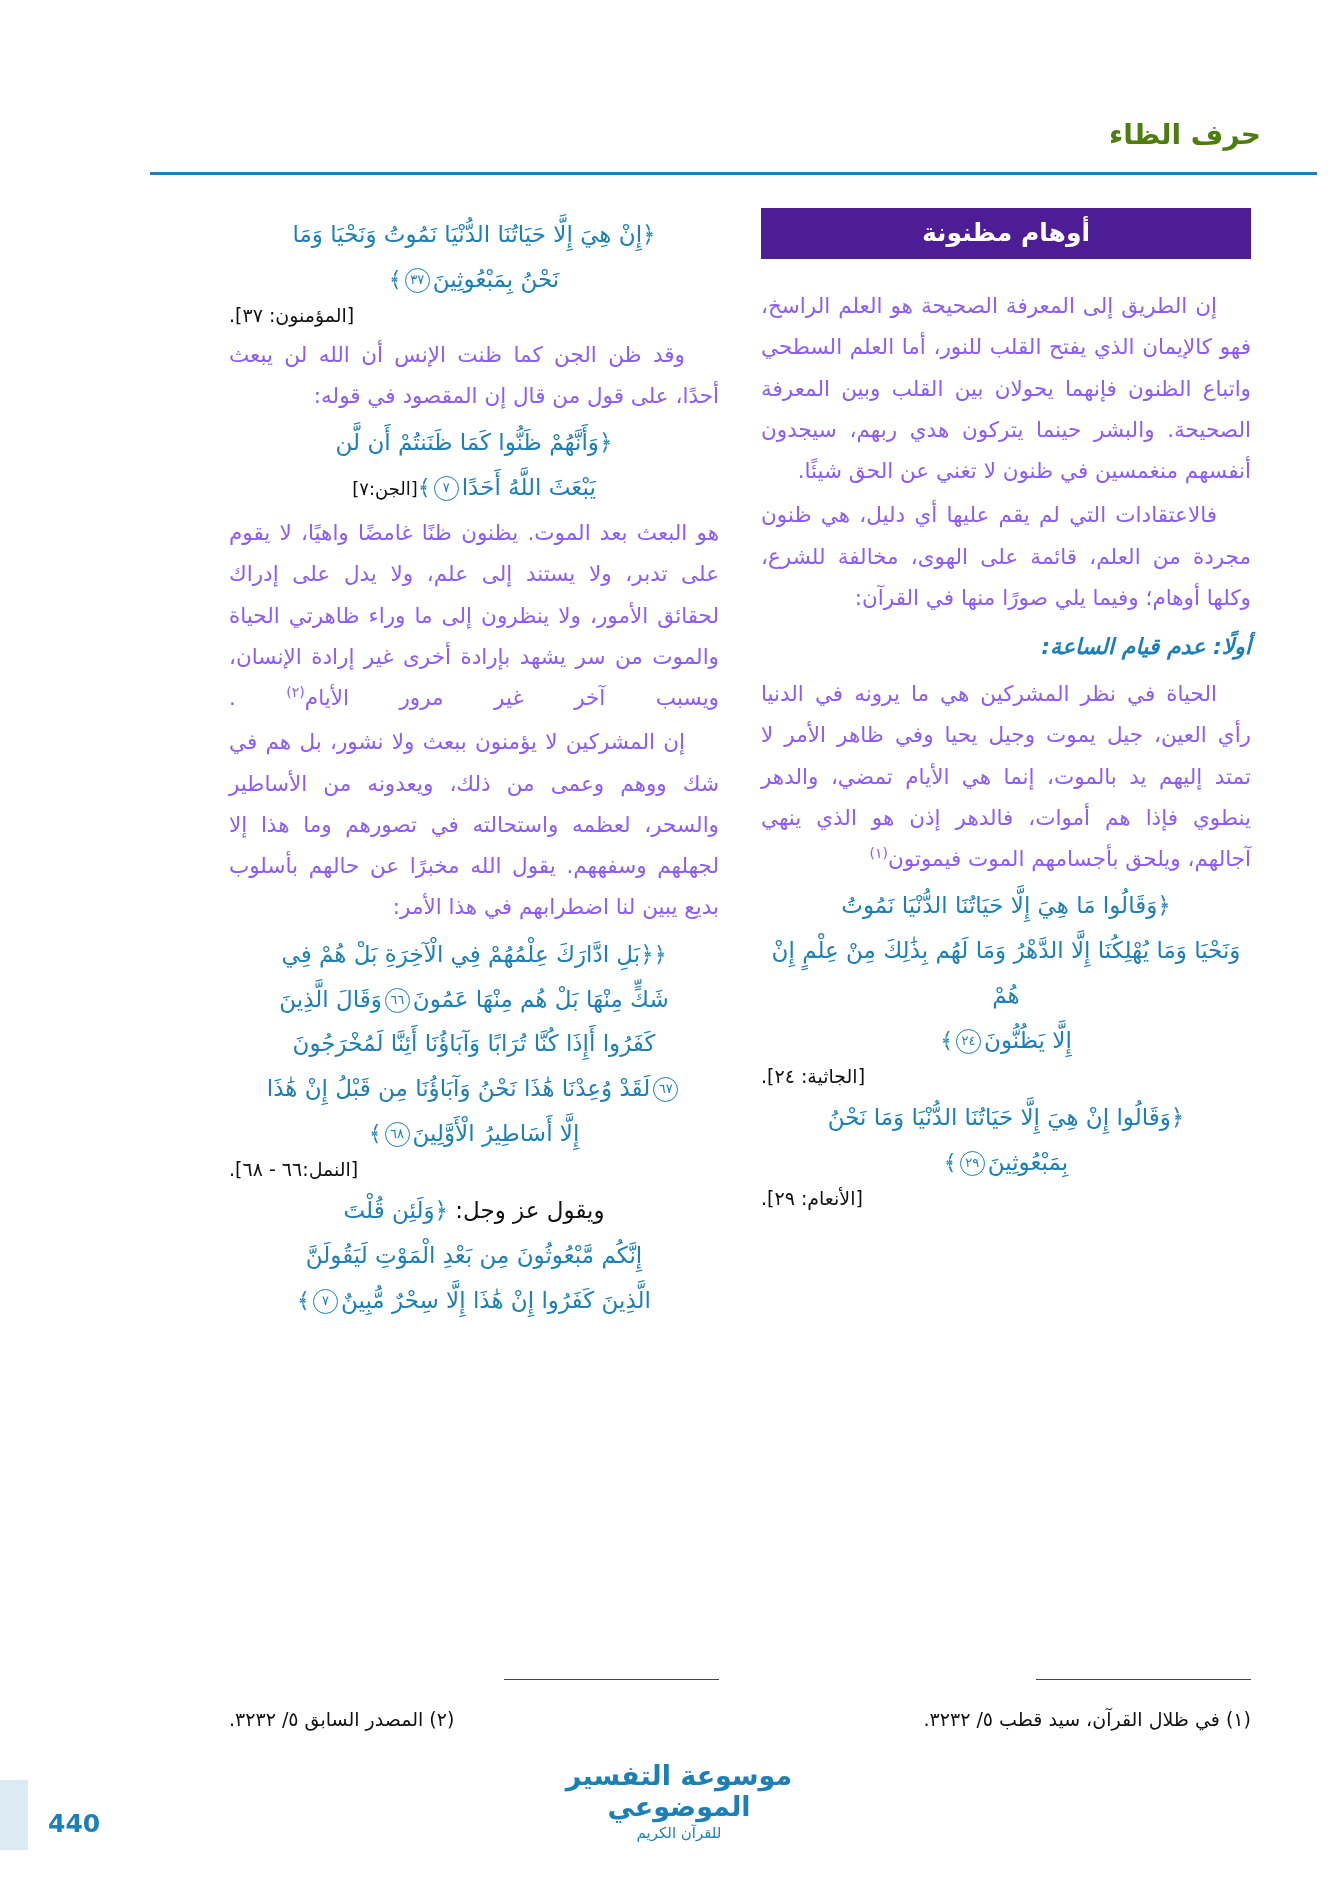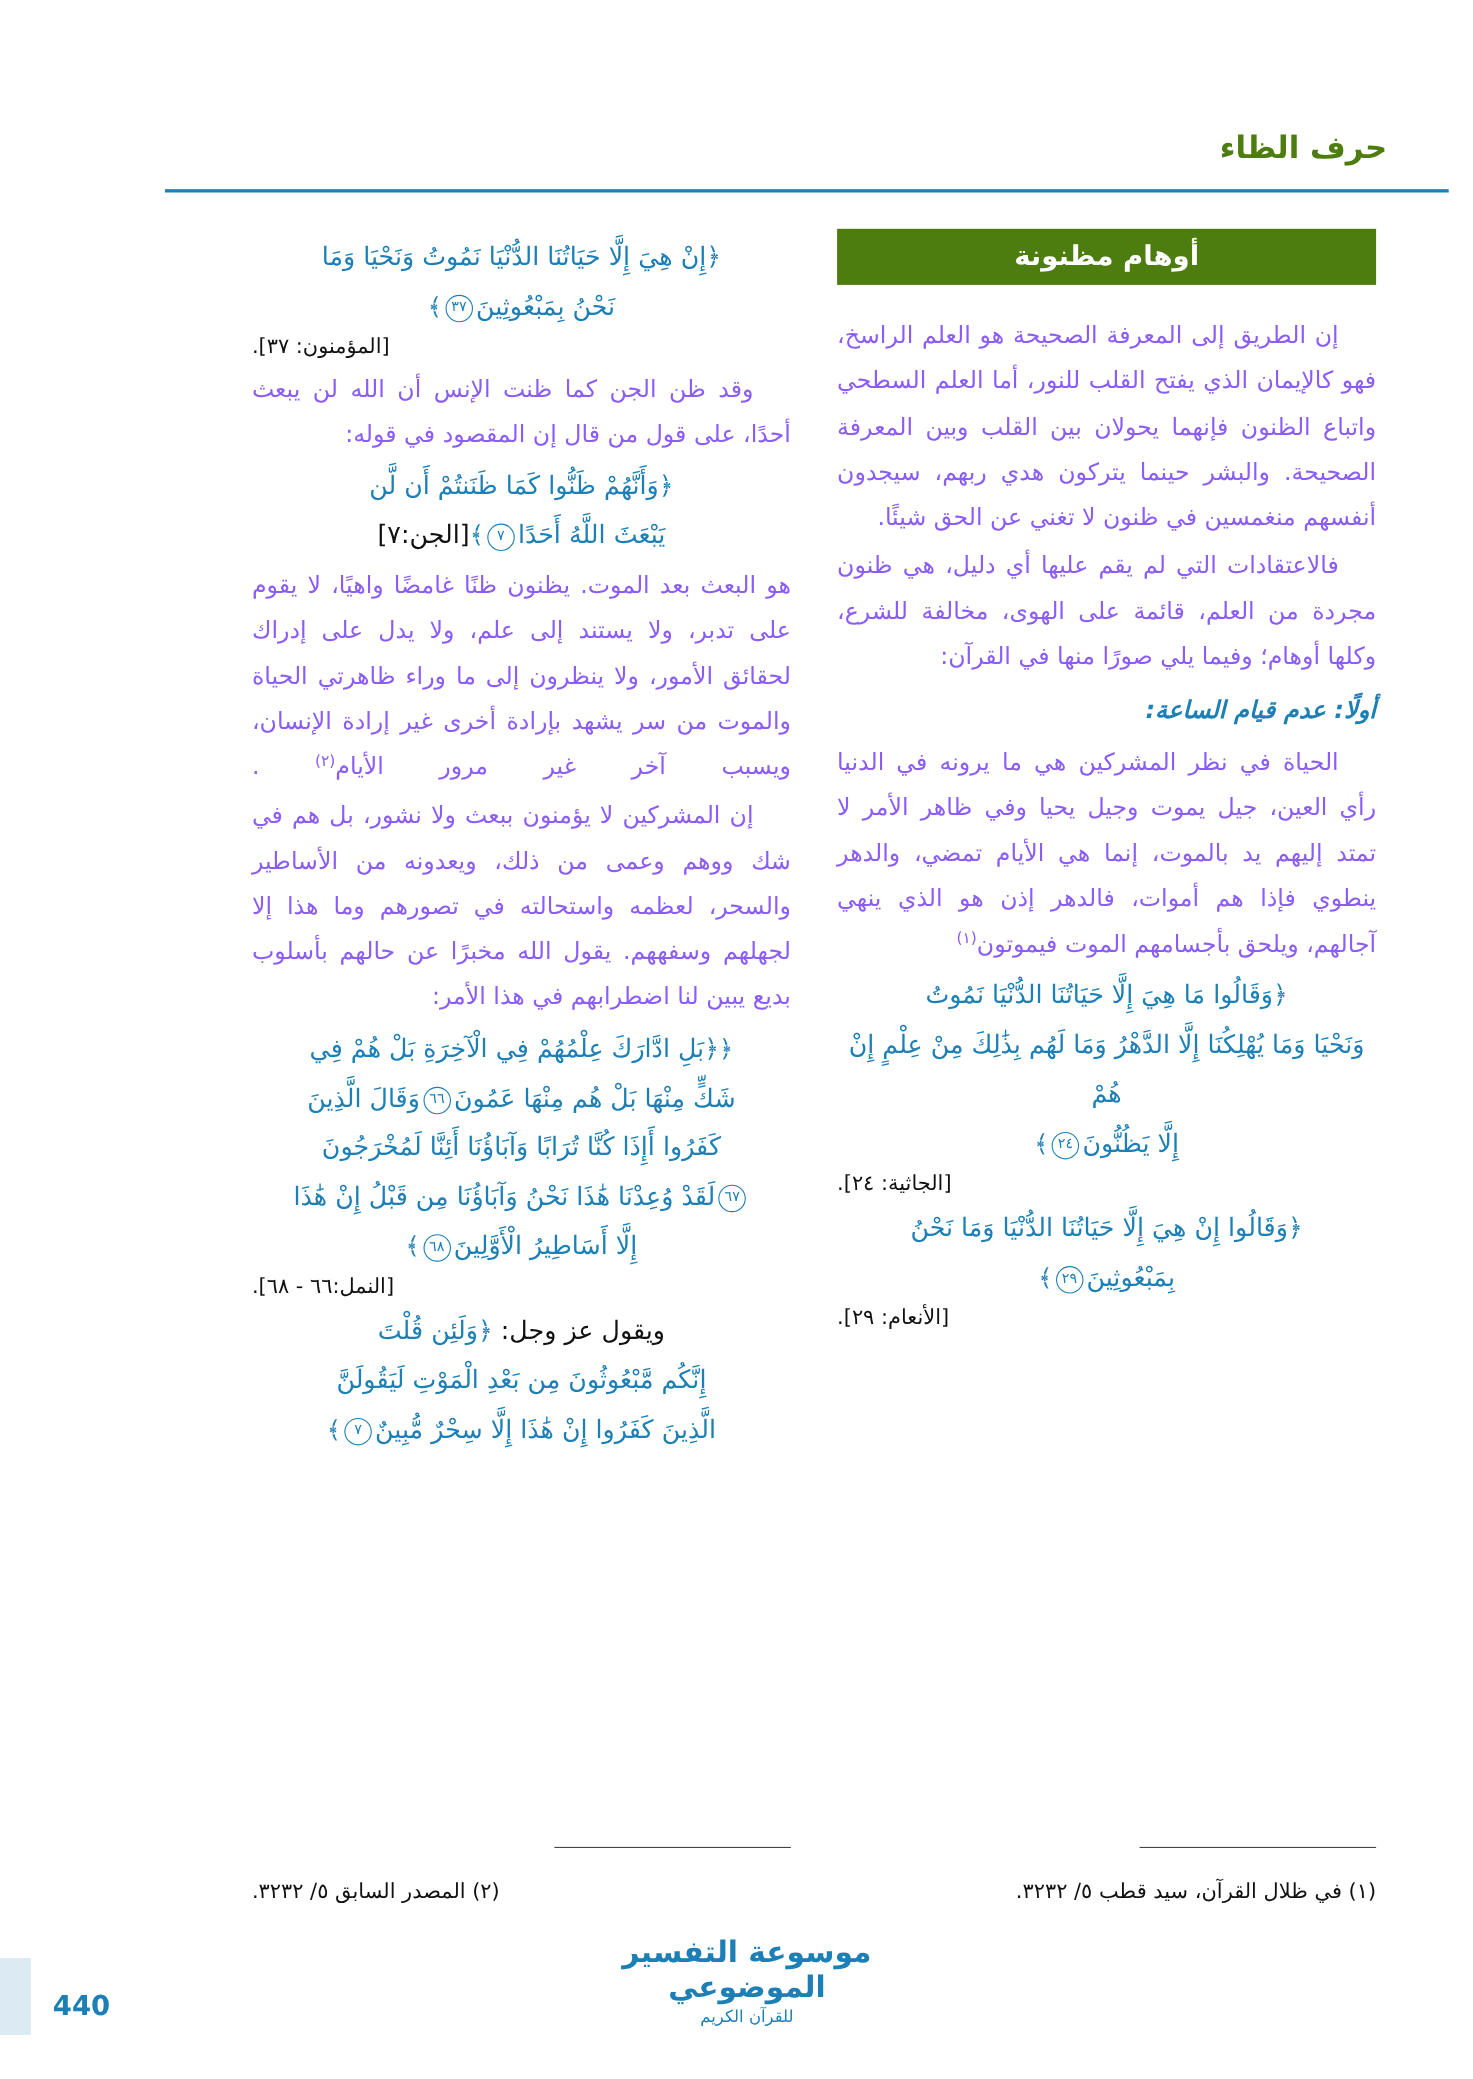--- a/index.html
+++ b/index.html
@@ -52,21 +52,21 @@
     position: absolute;
     top: 208px;
     width: 490px;
     direction: rtl;
     text-align: justify;
   }
   .col-right { right: 88px; }
   .col-left  { right: 620px; }
 
   .section-head {
-    background: #4d7c0f;
+    background: #4c1d95;
     color: #ffffff;
     font-size: 25px;
     font-weight: bold;
     text-align: center;
     padding: 10px 0 12px;
     margin: 0 0 26px 0;
     letter-spacing: 0px;
   }
 
   p {
@@ -224,21 +224,21 @@
     <div class="quran">
       <span>﴿إِنْ هِيَ إِلَّا حَيَاتُنَا الدُّنْيَا نَمُوتُ وَنَحْيَا وَمَا</span><br>
       <span>نَحْنُ بِمَبْعُوثِينَ</span><span class="ayah-num">٣٧</span><span class="brace">﴾</span>
     </div>
     <div class="ref">[المؤمنون: ٣٧].</div>
 
     <p class="indent">وقد ظن الجن كما ظنت الإنس أن الله لن يبعث أحدًا، على قول من قال إن المقصود في قوله:</p>
 
     <div class="quran">
       <span>﴿وَأَنَّهُمْ ظَنُّوا كَمَا ظَنَنتُمْ أَن لَّن</span><br>
-      <span>يَبْعَثَ اللَّهُ أَحَدًا</span><span class="ayah-num">٧</span><span class="brace">﴾</span><span style="color:#111;font-size:23px">[الجن:٧]</span>
+      <span>يَبْعَثَ اللَّهُ أَحَدًا</span><span class="ayah-num">٧</span><span class="brace">﴾</span><span style="color:#111;font-size:18px">[الجن:٧]</span>
     </div>
 
     <p class="just"><span>هو البعث بعد الموت. يظنون ظنًا غامضًا واهيًا، لا يقوم على تدبر، ولا يستند إلى علم، ولا يدل على إدراك لحقائق الأمور، ولا ينظرون إلى ما وراء ظاهرتي الحياة والموت من سر يشهد بإرادة أخرى غير إرادة الإنسان، ويسبب آخر غير مرور الأيام</span><span class="sup">(٢)</span> .</p>
 
     <p class="indent">إن المشركين لا يؤمنون ببعث ولا نشور، بل هم في شك ووهم وعمى من ذلك، ويعدونه من الأساطير والسحر، لعظمه واستحالته في تصورهم وما هذا إلا لجهلهم وسفههم. يقول الله مخبرًا عن حالهم بأسلوب بديع يبين لنا اضطرابهم في هذا الأمر:</p>
 
     <div class="quran">
       <span class="brace">﴿</span><span>﴿بَلِ ادَّارَكَ عِلْمُهُمْ فِي الْآخِرَةِ بَلْ هُمْ فِي</span><br>
       <span>شَكٍّ مِنْهَا بَلْ هُم مِنْهَا عَمُونَ</span><span class="ayah-num">٦٦</span><span>وَقَالَ الَّذِينَ</span><br>
       <span>كَفَرُوا أَإِذَا كُنَّا تُرَابًا وَآبَاؤُنَا أَئِنَّا لَمُخْرَجُونَ</span><br>

